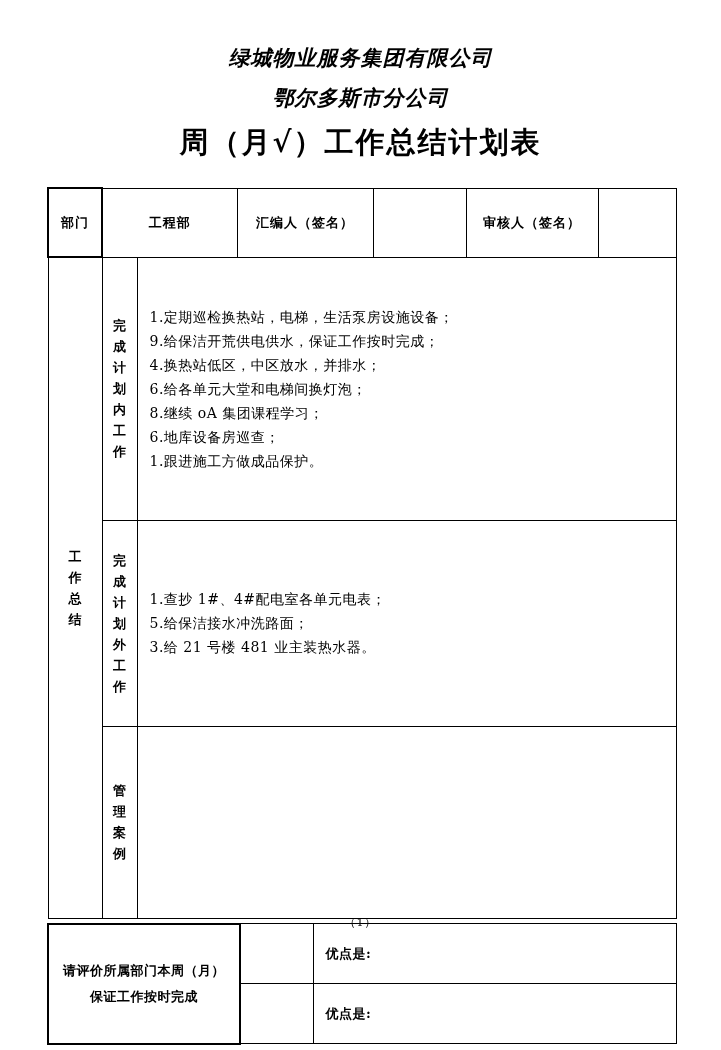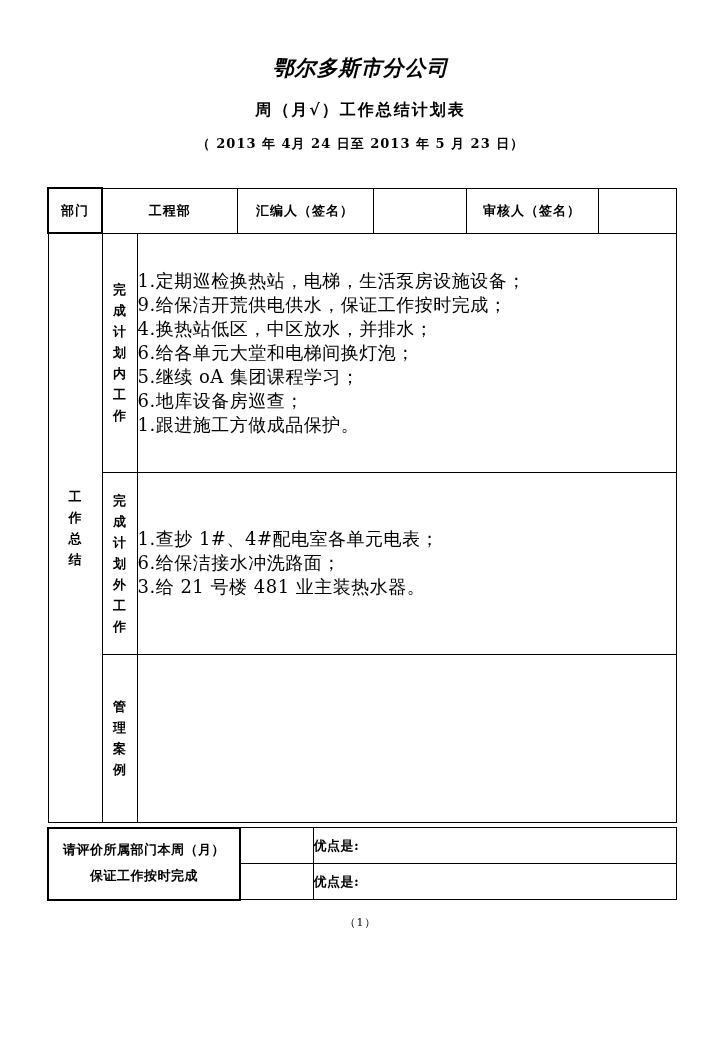--- a/index.html
+++ b/index.html
@@ -35,33 +35,33 @@
   .title-company {
     font-family: "DejaVu Serif", "Liberation Serif", serif;
     font-weight: bold;
     font-style: italic;
     font-size: 21px;
     letter-spacing: 1px;
     line-height: 32px;
     white-space: nowrap;
   }
   .title-branch {
-    font-family: Liberation Serif, serif;
+    font-family: Liberation Mono, monospace;
     font-weight: bold;
     font-style: italic;
     font-size: 21px;
     letter-spacing: 1px;
     line-height: 32px;
     margin-top: 10px;
     white-space: nowrap;
   }
   .title-main {
     font-family: "DejaVu Serif", "Liberation Serif", serif;
     font-weight: bold;
-    font-size: 16px;
+    font-size: 29px;
     letter-spacing: 2px;
     line-height: 32px;
     margin-top: 10px;
     white-space: nowrap;
   }
   .title-date {
     font-family: "DejaVu Serif", "Liberation Serif", serif;
     font-weight: bold;
     font-size: 13px;
     letter-spacing: 1px;
@@ -78,21 +78,21 @@
     width: 628px;
   }
   table.grid {
     border-collapse: collapse;
     table-layout: fixed;
     width: 628px;
     font-family: "DejaVu Serif", "Liberation Serif", serif;
   }
   table.grid td {
     border: 1px solid #000000;
-    padding: 0;
+    padding: 12px;
     vertical-align: middle;
     font-size: 13px;
   }
   .outer-thick {
     border: 2px solid #000000 !important;
   }
 
   
   .hdr-cell {
     height: 43px;
@@ -122,35 +122,34 @@
     height: 100%;
   }
 
   
   .content-cell {
     vertical-align: top;
     padding: 12px 10px 10px 10px;
   }
   .task-line {
     font-family: "DejaVu Serif", "Liberation Serif", serif;
-    font-size: 18px;
+    font-size: 14px;
     line-height: 24px;
     letter-spacing: 0.5px;
     white-space: nowrap;
   }
 
   
   .eval-label {
     text-align: center;
     font-weight: bold;
     font-size: 14px;
     line-height: 26px;
     letter-spacing: 0.5px;
     padding: 4px 2px;
-    font-family: Liberation Mono, monospace;
   }
   .eval-merit {
     padding-left: 8px;
     font-weight: bold;
     font-size: 14px;
     letter-spacing: 0.5px;
     height: 35px;
   }
 
   
@@ -164,23 +163,23 @@
     font-size: 11px;
     letter-spacing: 1px;
   }
 </style>
 </head>
 <body>
 
 <div class="page">
 
   <div class="title-block">
+    <div class="title-company">绿城物业服务集团有限公司</div>
     <div class="title-branch">鄂尔多斯市分公司</div>
     <div class="title-main">周（月√）工作总结计划表</div>
-    <div class="title-date">（ 2013 年  4月  24 日至   2013 年 5 月 23 日）</div>
   </div>
 
   <div class="sheet">
 
     <table class="grid">
       <colgroup>
         <col style="width:54px">
         <col style="width:35px">
         <col style="width:100px">
         <col style="width:136px">
@@ -221,21 +220,21 @@
                   <span>工</span>
                   <span>作</span>
             </div>
           </div>
         </td>
         <td class="content-cell" colspan="5">
           <div class="task-line">1.定期巡检换热站，电梯，生活泵房设施设备；</div>
           <div class="task-line">9.给保洁开荒供电供水，保证工作按时完成；</div>
           <div class="task-line">4.换热站低区，中区放水，并排水；</div>
           <div class="task-line">6.给各单元大堂和电梯间换灯泡；</div>
-          <div class="task-line">5.继续 oA 集团课程学习；</div>
+          <div class="task-line">8.继续 oA 集团课程学习；</div>
           <div class="task-line">6.地库设备房巡查；</div>
           <div class="task-line">1.跟进施工方做成品保护。</div>
         </td>
       </tr>
 
       <tr>
         <td class="vlabel" style="height:181px">
           <div class="vstack-wrap">
             <div>
               <span>完</span>
@@ -243,21 +242,21 @@
                   <span>计</span>
                   <span>划</span>
                   <span>外</span>
                   <span>工</span>
                   <span>作</span>
             </div>
           </div>
         </td>
         <td class="content-cell" colspan="5">
           <div class="task-line">1.查抄 1#、4#配电室各单元电表；</div>
-          <div class="task-line">6.给保洁接水冲洗路面；</div>
+          <div class="task-line">5.给保洁接水冲洗路面；</div>
           <div class="task-line">3.给 21 号楼 481 业主装热水器。</div>
         </td>
       </tr>
 
       <tr>
         <td class="vlabel" style="height:167px">
           <div class="vstack-wrap">
             <div>
               <span>管</span>
                   <span>理</span>

